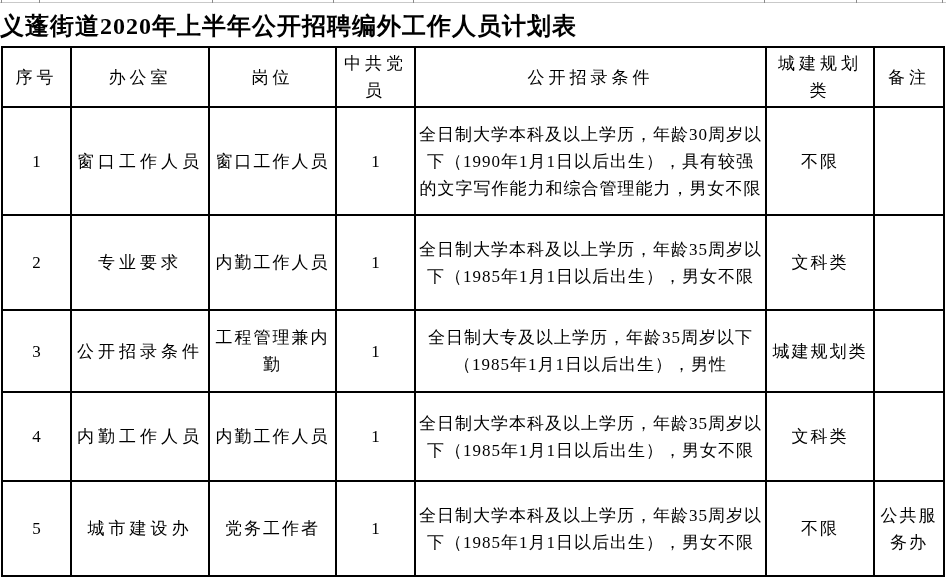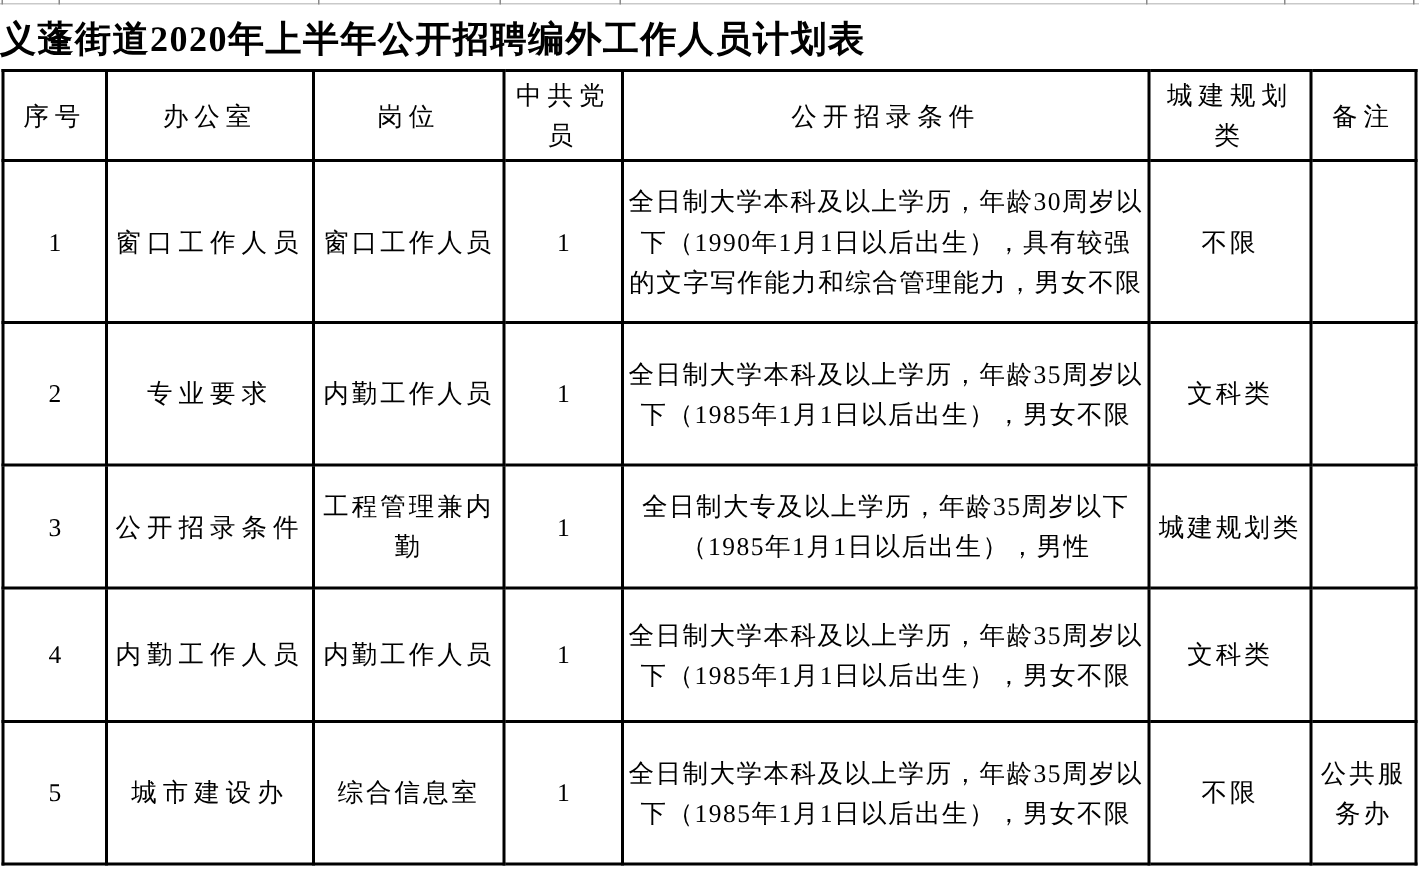--- a/index.html
+++ b/index.html
@@ -164,20 +164,20 @@
       <td class="spread-sm">内勤工作人员</td>
       <td class="num">1</td>
       <td class="cond">全日制大学本科及以上学历，年龄35周岁以下（1985年1月1日以后出生），男女不限</td>
       <td class="spread-sm">文科类</td>
       <td class="spread-sm"></td>
     </tr>
 
     <tr style="height:95px">
       <td class="num">5</td>
       <td class="spread">城市建设办</td>
-      <td class="spread-sm">综合信息室</td>
+      <td class="spread-sm">党务工作者</td>
       <td class="num">1</td>
       <td class="cond">全日制大学本科及以上学历，年龄35周岁以下（1985年1月1日以后出生），男女不限</td>
       <td class="spread-sm">不限</td>
       <td class="spread-sm">公共服务办</td>
     </tr>
   </tbody>
 </table>
 
 </body></html>

